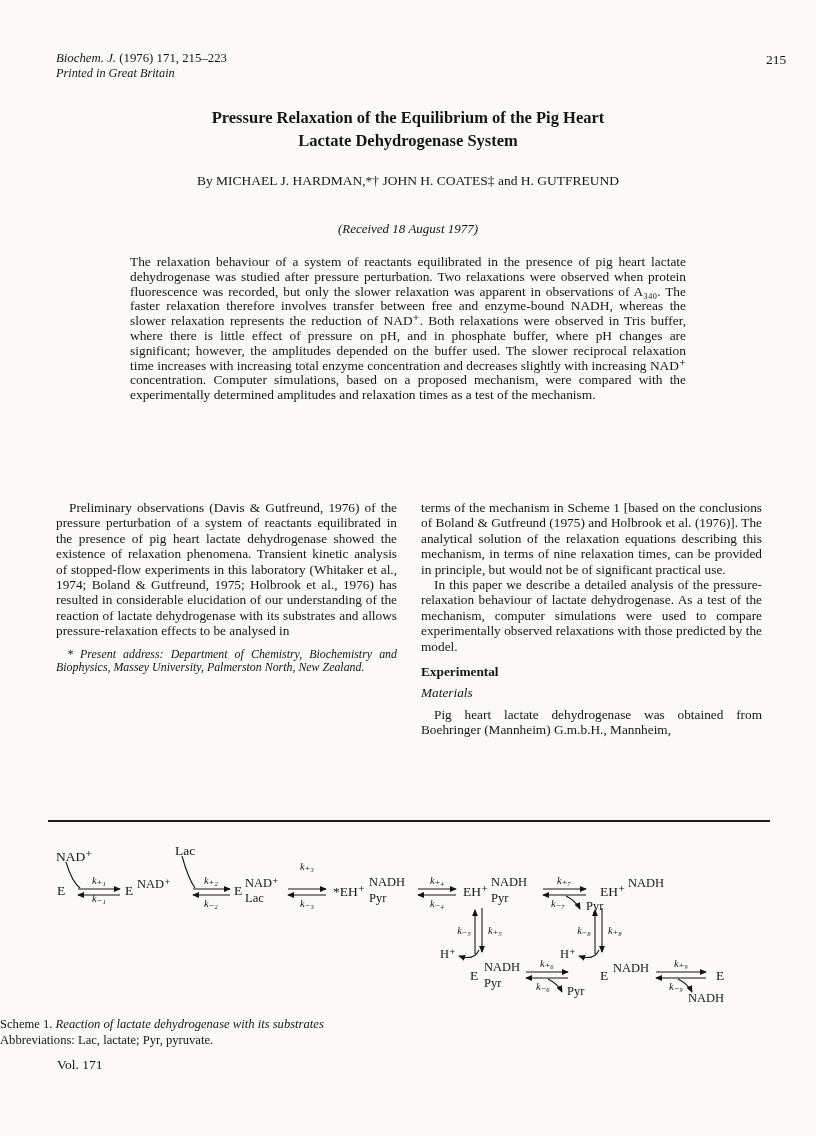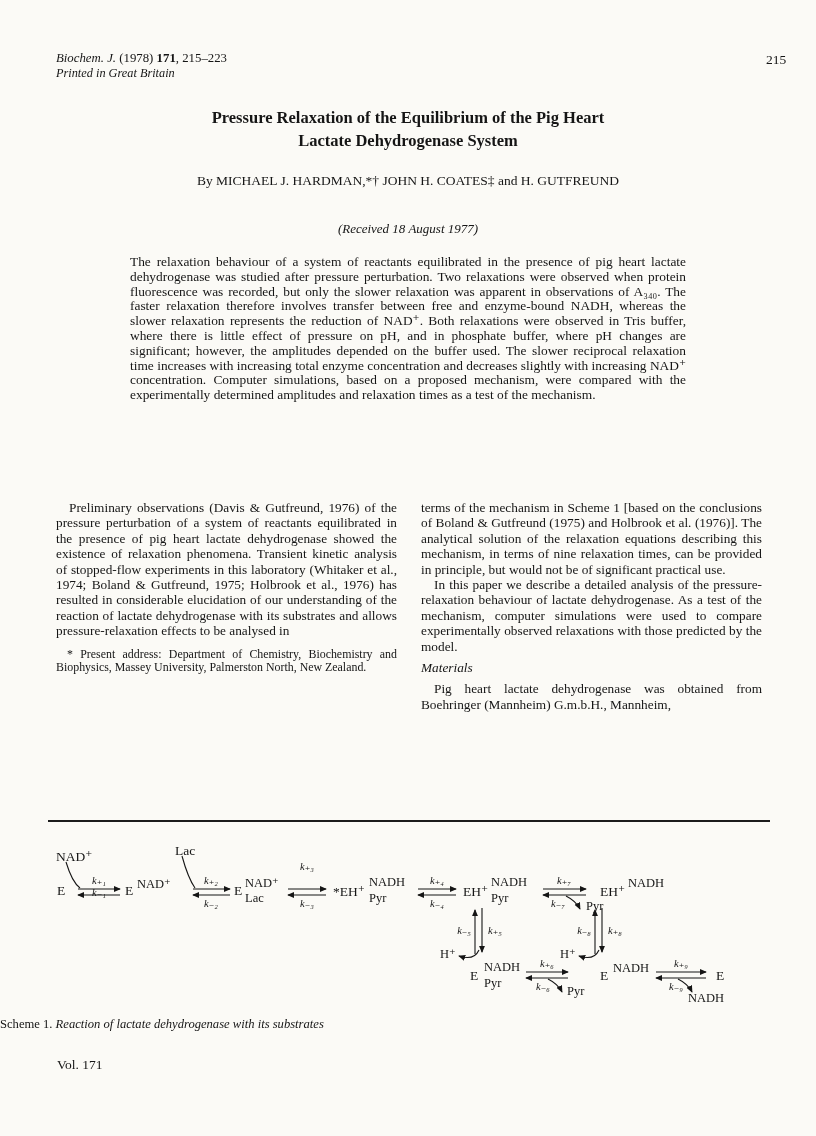--- a/index.html
+++ b/index.html
@@ -6,40 +6,40 @@
   html,body { margin:0; padding:0; }
   body {
     width:816px; height:1136px;
     background:#fbfaf6;
     font-family:"Liberation Serif","DejaVu Serif",serif;
     color:#151515;
   }
   .page { position:relative; width:816px; height:1136px; overflow:hidden; }
   .abs { position:absolute; }
   .it { font-style:italic; }
-  .b  { font-weight:bold;margin-top:15px; }
+  .b  { font-weight:normal;margin-top:15px; }
 
   .journal-line { left:56px; top:50px; font-size:12.8px; line-height:16px; white-space:nowrap; }
   .printed-line { left:56px; top:66px; font-size:12.3px; font-style:italic; }
   .page-num { left:722px; top:52px; font-size:13.5px;margin-left:44px; }
 
   .title { left:0; top:106px; width:100%; text-align:center; font-weight:bold;
            font-size:16.5px; line-height:23px; }
   .byline { left:0; top:173px; width:100%; text-align:center; font-size:13.5px; }
   .affiliation { left:0; top:192px; width:100%; text-align:center; font-size:13.5px; font-style:italic; }
   .received { left:0; top:221px; width:100%; text-align:center; font-size:13px; font-style:italic; }
 
   .abstract { left:130px; top:255px; width:556px; font-size:13.4px; line-height:14.8px;
               text-align:justify; }
 
   .columns { left:56px; top:500px; width:706px; display:flex; gap:24px; }
   .col { width:341px; font-size:13.3px; line-height:15.4px; text-align:justify; }
   .col p { margin:0; }
   .indent { text-indent:13px; }
-  .footnotes { margin-top:9px; font-size:11.9px; line-height:13.4px; }
+  .footnotes { margin-top:9px; font-size:11.9px; line-height:13.4px;font-style:italic; }
   .footnotes p { text-indent:11px; margin:0; }
   .sec-head { font-weight:bold; margin-top:10px !important; }
   .sub-head { font-style:italic; margin-top:6px !important; }
   .mt6 { margin-top:6px !important; }
 
   .rule { left:48px; top:820px; width:722px; height:2px; background:#1c1c1c; }
 
   .scheme { left:48px; top:836px; width:724px; height:182px; }
   .scheme svg { position:absolute; left:0; top:0; }
   .sp   { position:absolute; font-size:13.5px; white-space:nowrap; }
@@ -51,21 +51,21 @@
 
   .caption { left:0; top:1016px; width:100%; text-align:left; font-size:12.6px; line-height:16px; }
   .vol { left:57px; top:1057px; font-size:13.5px; }
 </style>
 </head>
 <body>
 
 <div class="page">
 
   <div class="abs journal-line">
-    <span class="it">Biochem. J.</span><span> (1978) </span><span class="b">171</span><span>, 215–223</span>
+    <span class="it">Biochem. J.</span><span> (1976) </span><span class="b">171</span><span>, 215–223</span>
   </div>
   <div class="abs printed-line">Printed in Great Britain</div>
   <div class="abs page-num">215</div>
 
   <div class="abs title">
     <div>Pressure Relaxation of the Equilibrium of the Pig Heart</div>
     <div>Lactate Dehydrogenase System</div>
   </div>
   <div class="abs byline">By MICHAEL J. HARDMAN,*† JOHN H. COATES‡ and H. GUTFREUND</div>
   <div class="abs received">(Received 18 August 1977)</div>
@@ -75,20 +75,21 @@
   <div class="abs columns">
     <div class="col">
       <p class="indent">Preliminary observations (Davis &amp; Gutfreund, 1976) of the pressure perturbation of a system of reactants equilibrated in the presence of pig heart lactate dehydrogenase showed the existence of relaxation phenomena. Transient kinetic analysis of stopped-flow experiments in this laboratory (Whitaker et al., 1974; Boland &amp; Gutfreund, 1975; Holbrook et al., 1976) has resulted in considerable elucidation of our understanding of the reaction of lactate dehydrogenase with its substrates and allows pressure-relaxation effects to be analysed in</p>
       <div class="footnotes">
         <p>* Present address: Department of Chemistry, Biochemistry and Biophysics, Massey University, Palmerston North, New Zealand.</p>
       </div>
     </div>
     <div class="col">
       <p>terms of the mechanism in Scheme 1 [based on the conclusions of Boland &amp; Gutfreund (1975) and Holbrook et al. (1976)]. The analytical solution of the relaxation equations describing this mechanism, in terms of nine relaxation times, can be provided in principle, but would not be of significant practical use.</p>
       <p class="indent">In this paper we describe a detailed analysis of the pressure-relaxation behaviour of lactate dehydrogenase. As a test of the mechanism, computer simulations were used to compare experimentally observed relaxations with those predicted by the model.</p>
+      <p class="sec-head">Experimental</p>
       <p class="sub-head">Materials</p>
       <p class="indent mt6">Pig heart lactate dehydrogenase was obtained from Boehringer (Mannheim) G.m.b.H., Mannheim,</p>
     </div>
   </div>
 
   <div class="abs rule"></div>
 
   <div class="abs scheme">
     <svg width="724" height="182" viewBox="0 0 724 182">
       <defs>
@@ -164,36 +165,37 @@
     <span class="sp" style="left:422px;top:132px">E</span>
     <span class="lig" style="left:436px;top:124px">NADH</span>
     <span class="lig" style="left:436px;top:140px">Pyr</span>
     <span class="lig" style="left:519px;top:148px">Pyr</span>
     <span class="sp" style="left:552px;top:132px">E</span>
     <span class="lig" style="left:565px;top:125px">NADH</span>
     <span class="lig" style="left:640px;top:155px">NADH</span>
     <span class="sp" style="left:668px;top:132px">E</span>
 
     <span class="rate" style="left:51px;top:38px">k₊₁</span>
-    <span class="rate" style="left:51px;top:50px">k₋₁</span>
+    <span class="rate" style="left:51px;top:56px">k₋₁</span>
     <span class="rate" style="left:163px;top:38px">k₊₂</span>
     <span class="rate" style="left:163px;top:61px">k₋₂</span>
     <span class="rate" style="left:259px;top:24px">k₊₃</span>
     <span class="rate" style="left:259px;top:61px">k₋₃</span>
     <span class="rate" style="left:389px;top:38px">k₊₄</span>
     <span class="rate" style="left:389px;top:61px">k₋₄</span>
     <span class="rate" style="left:516px;top:38px">k₊₇</span>
     <span class="rate" style="left:510px;top:61px">k₋₇</span>
     <span class="rate" style="left:499px;top:121px">k₊₆</span>
     <span class="rate" style="left:495px;top:144px">k₋₆</span>
     <span class="rate" style="left:633px;top:121px">k₊₉</span>
     <span class="rate" style="left:628px;top:144px">k₋₉</span>
   </div>
 
   <div class="abs caption">
     <div>
       <span>Scheme 1.</span><span class="it"> Reaction of lactate dehydrogenase with its substrates</span>
     </div>
+    <div>Abbreviations: Lac, lactate; Pyr, pyruvate.</div>
   </div>
 
   <div class="abs vol">Vol. 171</div>
 
 </div>
 
 </body></html>

